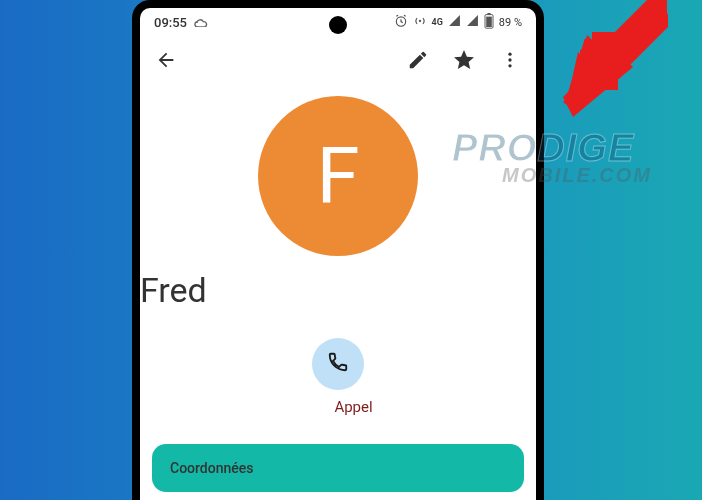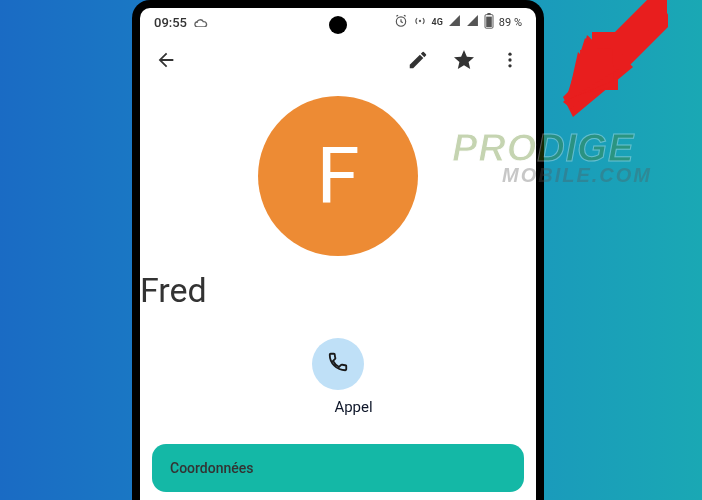--- a/index.html
+++ b/index.html
@@ -88,21 +88,21 @@
   .action { display: flex; flex-direction: column; align-items: center; gap: 8px; cursor: pointer; }
   .action-circle {
     width: 52px;
     height: 52px;
     background: #bfe0f7;
     border-radius: 50%;
     display: flex;
     align-items: center;
     justify-content: center;
   }
-  .action-label { font-size: 15px; color: #0f172a; margin-left: 31px; }
+  .action-label { font-size: 15px; color: #7f1d1d; margin-left: 31px; }
   .section {
     margin: 0 12px;
     background: #14b8a6;
     border-radius: 14px;
     padding: 16px 18px;
     font-size: 14px;
     color: #333;
     font-weight: 500;
   }
   .watermark {
@@ -112,21 +112,21 @@
     opacity: 0.32;
     font-family: Arial, sans-serif;
     text-align: left;
     pointer-events: none;
     line-height: 0.95;
   }
   .wm-top {
     font-size: 38px;
     font-weight: 900;
     font-style: italic;
-    color: #4d7c0f;
+    color: #0c4a6e;
     letter-spacing: 1px;
     -webkit-text-stroke: 1px #fff;
   }
   .wm-bot {
     font-size: 20px;
     font-weight: 900;
     font-style: italic;
     color: #555;
     letter-spacing: 2px;
     margin-left: 50px;

